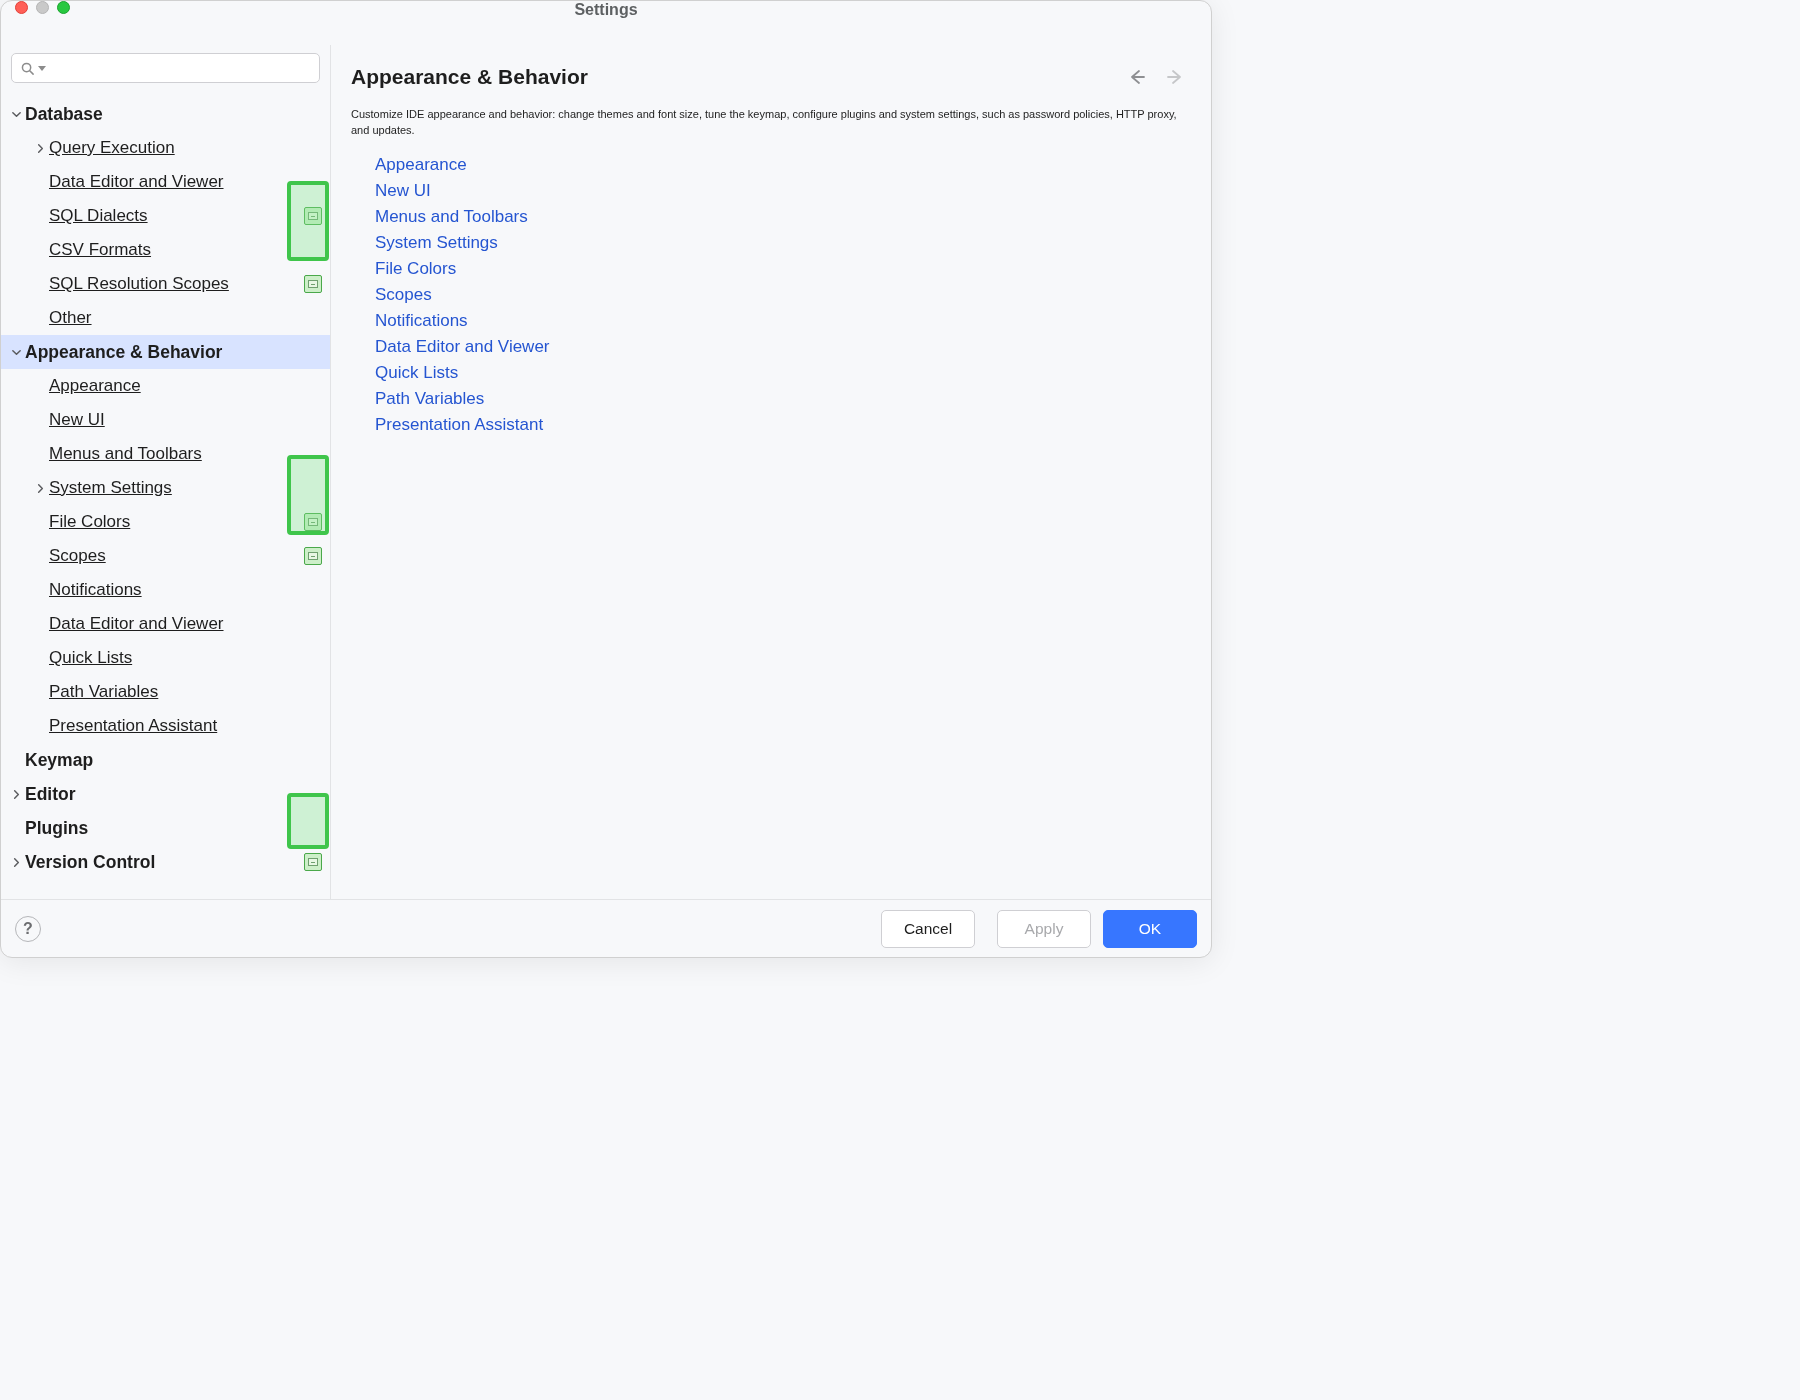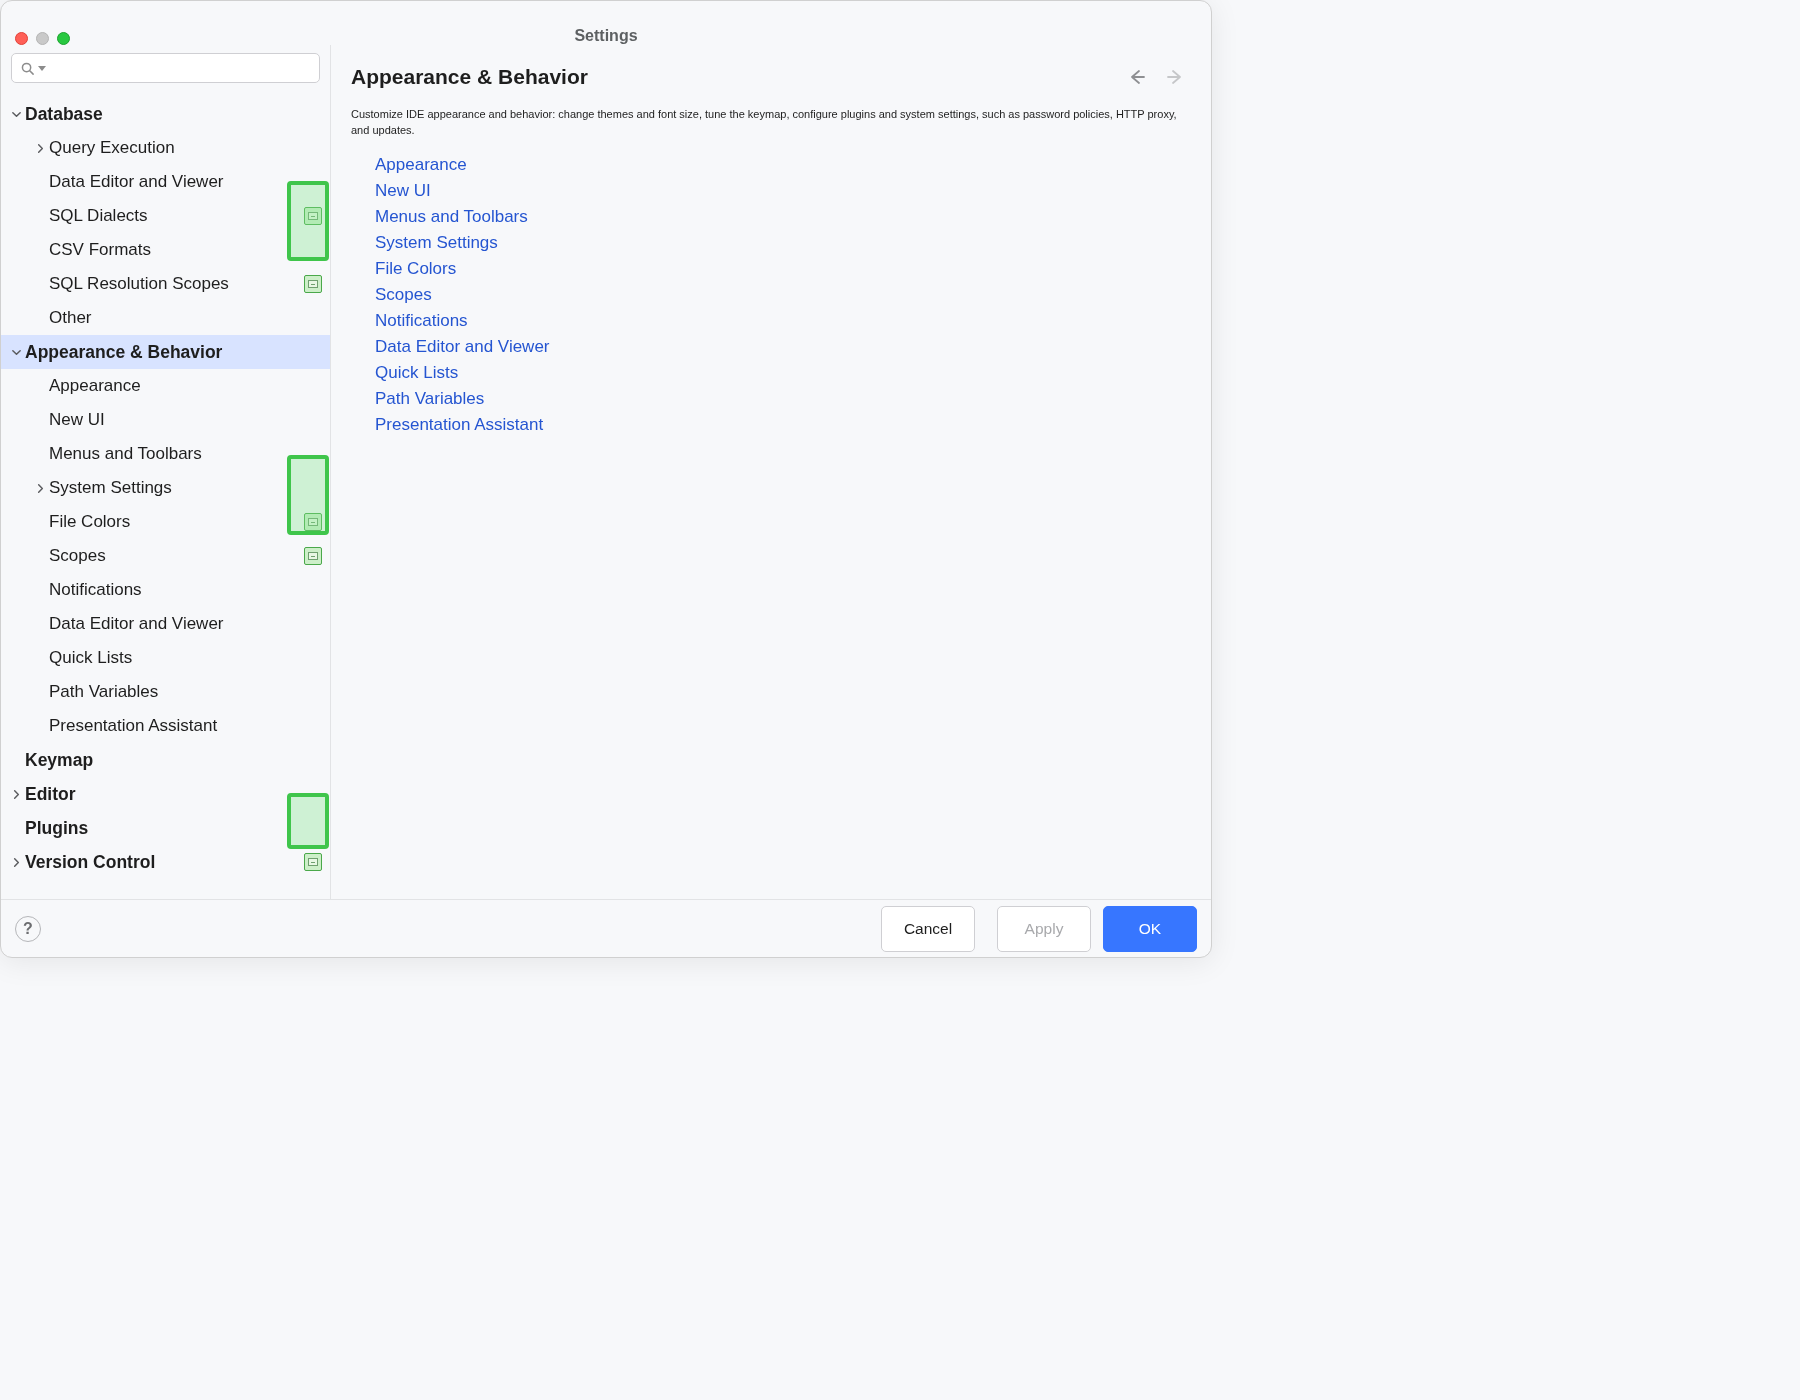--- a/index.html
+++ b/index.html
@@ -17,21 +17,21 @@
     background: #f7f8fa;
     border-radius: 12px;
     overflow: hidden;
     position: relative;
     border: 1px solid #d0d0d0;
     box-shadow: 0 4px 30px rgba(0,0,0,0.08);
   }
   .titlebar {
     height: 44px;
     display: flex;
-    align-items: flex-end;
+    align-items: flex-start;
     padding: 0 14px;
     position: relative;
   }
   .traffic-lights {
     display: flex;
     gap: 8px;
     align-items: center;
   }
   .tl {
     width: 13px; height: 13px; border-radius: 50%;
@@ -103,21 +103,21 @@
   .chev {
     width: 18px;
     display: inline-flex;
     justify-content: center;
     align-items: center;
     flex-shrink: 0;
   }
   .chev svg { display: block; }
   .spacer-chev { width: 18px; flex-shrink:0; }
   .indent0 { padding-left: 6px; }
-  .indent1 { padding-left: 30px; }
+  .indent1 { padding-left: 30px; text-decoration: underline; }
   .right-annot {
     position: absolute;
     right: 8px;
     width: 18px; height: 18px;
     display:flex; align-items:center; justify-content:center;
     background: #cdefc9;
     border: 1px solid #4aa84a;
     border-radius: 2px;
   }
   .right-annot-inner {
@@ -189,21 +189,21 @@
     width: 26px; height: 26px;
     border-radius: 50%;
     border: 1.3px solid #b5b6b9;
     display: flex; align-items: center; justify-content: center;
     color: #6c6d70;
     font-size: 16px;
     font-weight: 600;
   }
   .footer-spacer { flex: 1; }
   .btn {
-    height: 46px;
+    height: 38px;
     min-width: 94px;
     padding: 0 18px;
     border-radius: 5px;
     font-size: 15.5px;
     display: inline-flex;
     align-items: center;
     justify-content: center;
     border: 1px solid #cfcfd3;
     background: #fff;
     color: #1e1e1e;

